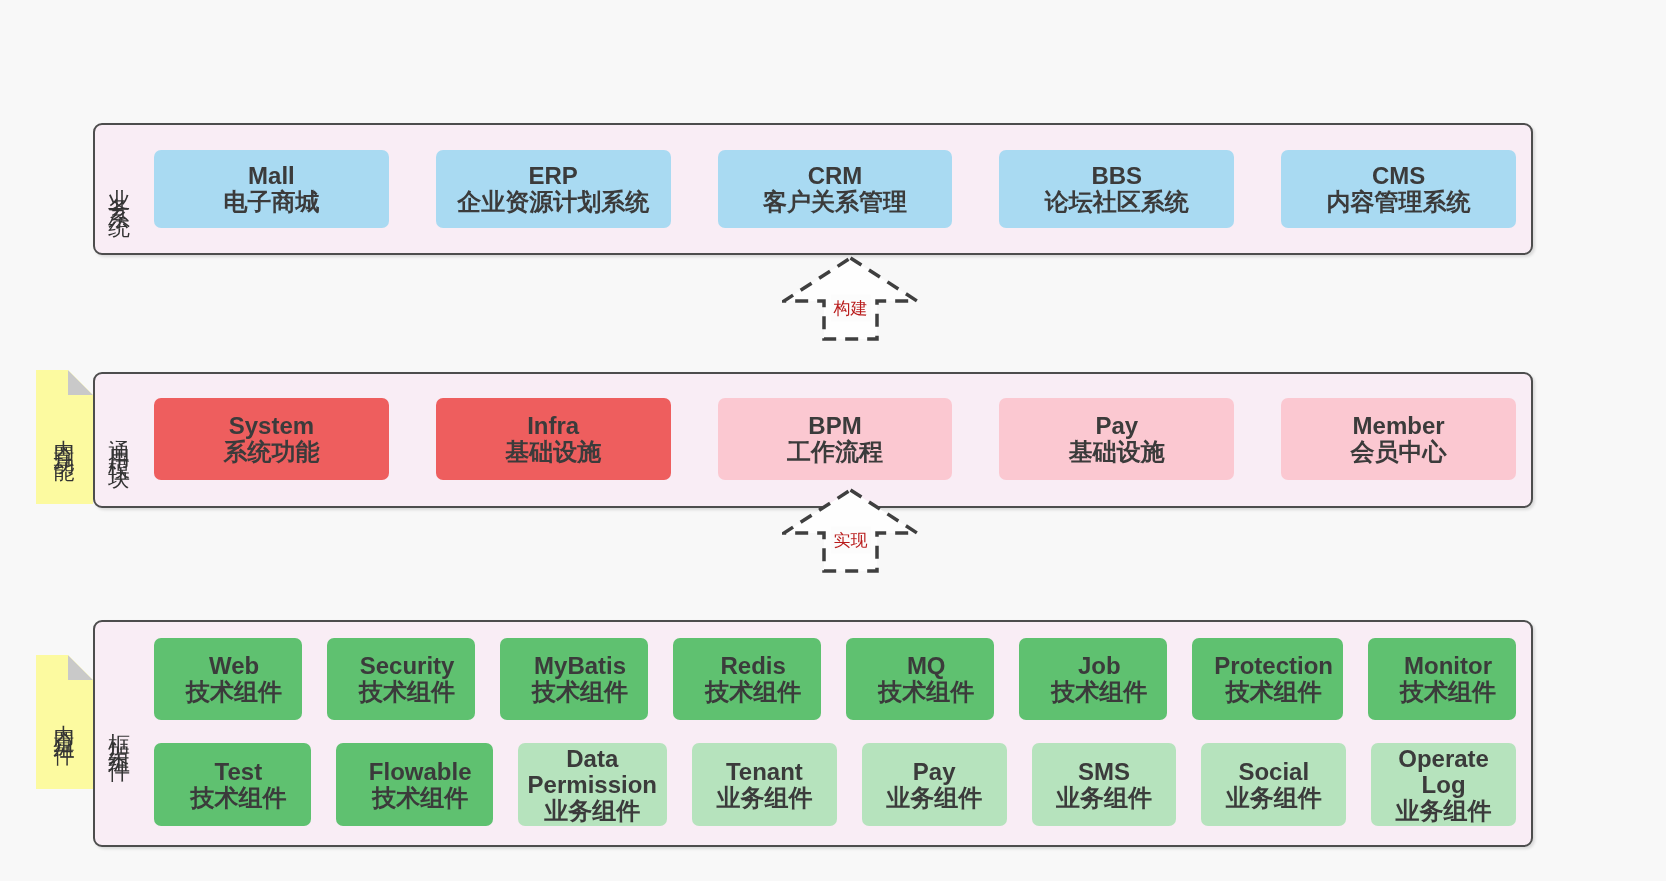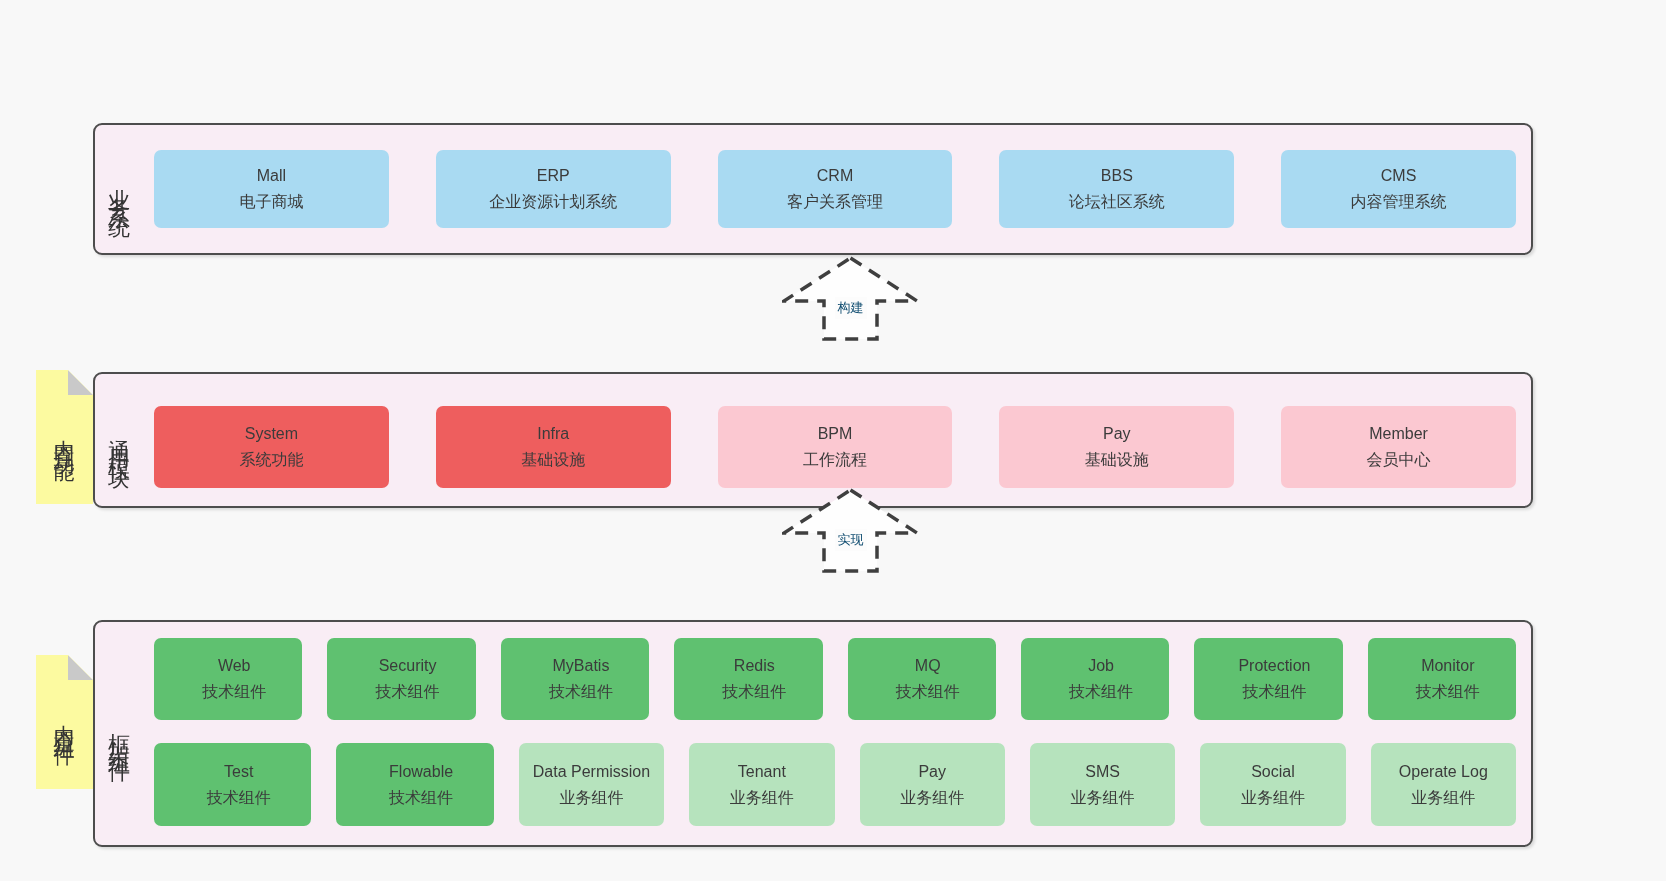--- a/index.html
+++ b/index.html
@@ -20,27 +20,27 @@
   #band-business{top:123px;height:128px;}
   #band-modules{top:372px;height:132px;}
   #band-components{top:620px;height:223px;}
   .vlabel{
     position:absolute;left:13px;top:50%;transform:translateY(-50%);
     writing-mode:vertical-rl;text-orientation:upright;
     font-size:22px;letter-spacing:9px;line-height:1;color:#333;
   }
   .row{position:absolute;left:59px;right:15px;display:flex;}
   #band-business .row-0{top:25px;height:78px;gap:47px;}
-  #band-modules .row-0{top:32px;height:82px;gap:47px;}
+  #band-modules .row-0{top:24px;height:82px;gap:47px;}
   #band-components .row-0{top:16px;height:82px;gap:25px;}
   #band-components .row-1{top:121px;height:83px;gap:25px;}
   .box{
     flex:1;border-radius:7px;
     display:flex;flex-direction:column;justify-content:center;align-items:center;
-    text-align:center;font-size:16px;line-height:26px;padding:0 10px;box-sizing:border-box;
+    text-align:center;font-size:24px;line-height:26px;padding:0 10px;box-sizing:border-box;font-weight:bold;
   }
   .box.blue{background:var(--blue,#a9daf2);}
   .box.red{background:var(--red,#ee5e5e);}
   .box.pink{background:var(--pink,#fbc8d1);}
   .box.green{background:var(--green,#5fc170);padding-left:22px;}
   .box.green_light{background:var(--green-light,#b6e3bd);}
   
   .sticky{
     position:absolute;left:36px;width:57px;
     background:var(--sticky-yellow,#fcfaa0);
@@ -58,21 +58,21 @@
     writing-mode:vertical-rl;text-orientation:upright;
     font-size:21px;letter-spacing:7px;line-height:1;color:#333;
   }
   
   .arrow{position:absolute;width:137px;height:85px;}
   #arrow-build{left:782px;top:256px;}
   #arrow-implement{left:782px;top:488px;}
   .arrow svg{display:block;}
   .arrow-label{
     position:absolute;left:50%;top:61%;transform:translate(-50%,-50%);
-    background:#fcfcfc;padding:2px 3px;font-size:13px;color:#0c4a6e;white-space:nowrap;
+    background:#fcfcfc;padding:2px 3px;font-size:17px;color:#b91c1c;white-space:nowrap;
   }
 </style>
 </head>
 <body>
 
 <div class="canvas">
 
   <section class="band" id="band-business">
     <span class="vlabel">业务系统</span>
   <div class="row row-0">

